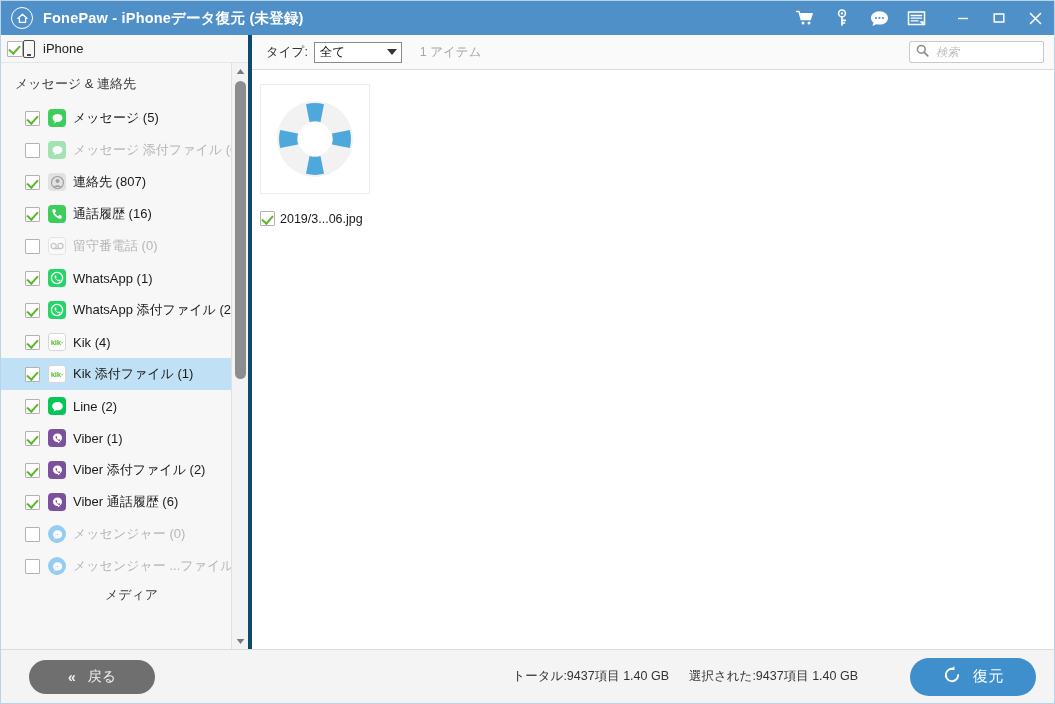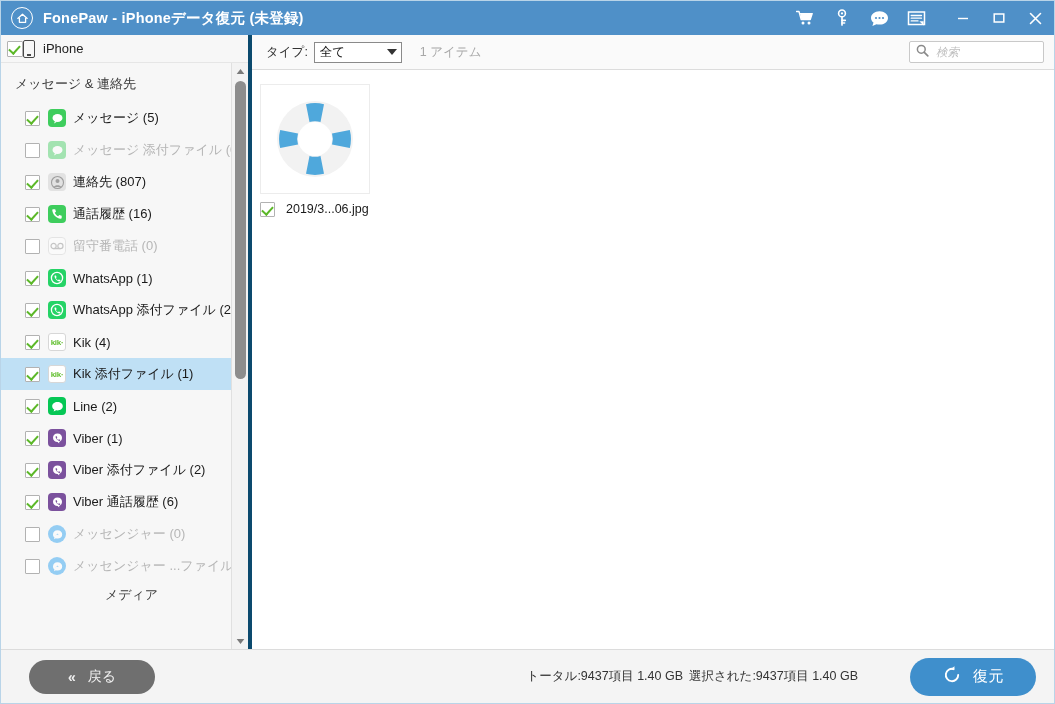--- a/index.html
+++ b/index.html
@@ -189,39 +189,39 @@
   .search-ph { font-size: 11.5px; color: #bdbdbd; margin-left: 7px; font-style: italic; }
 
   .grid-area { flex: 1 1 auto; padding: 14px 0 0 8px; overflow: hidden; }
   .tile { width: 112px; }
   .thumb {
     width: 110px; height: 110px;
     background: #ffffff; border: 1px solid #ececec;
     display: flex; align-items: center; justify-content: center;
   }
   .tile-label {
-    margin-top: 8px; display: flex; gap: 11px;
+    margin-top: 17px; display: flex; align-items: center; gap: 5px;
   }
   .tile-name { font-size: 12.5px; color: #1a1a1a; white-space: nowrap; }
 
   
   .footer {
     height: 54px; flex: 0 0 54px;
     background: #f4f4f4; border-top: 1px solid #dcdcdc;
     display: flex; align-items: center; padding: 0 18px 0 28px;
   }
   .back-btn {
     width: 126px; height: 34px; border-radius: 17px;
     background: #6f6f6f; color: #efefef;
     display: flex; align-items: center; justify-content: center; gap: 14px;
     font-size: 14px; cursor: pointer;
   }
   .chev { font-size: 14px; font-weight: bold; letter-spacing: -2px; }
   .ft-grow { flex: 1 1 auto; }
-  .ft-stats { display: flex; align-items: center; gap: 6px; }
+  .ft-stats { display: flex; align-items: center; gap: 20px; }
   .ft-stat { font-size: 12.5px; color: #333; white-space: nowrap; }
   .restore-btn {
     width: 126px; height: 38px; border-radius: 19px;
     background: #3f8fcc; color: #ffffff;
     display: flex; align-items: center; justify-content: center; gap: 11px;
     font-size: 15px; cursor: pointer; margin-left: 52px;
   }
   .restore-btn .rlabel { letter-spacing: .5px; font-family: Liberation Serif, serif; }
 
   .spin-ring { display: block; }

